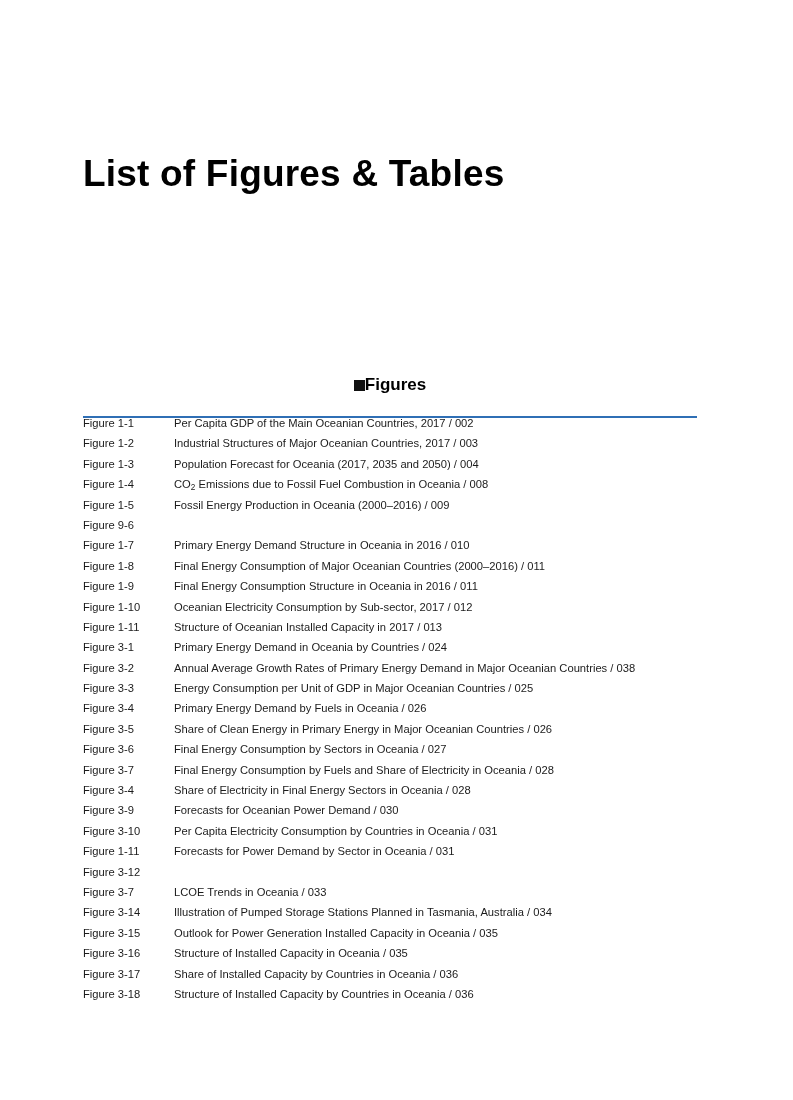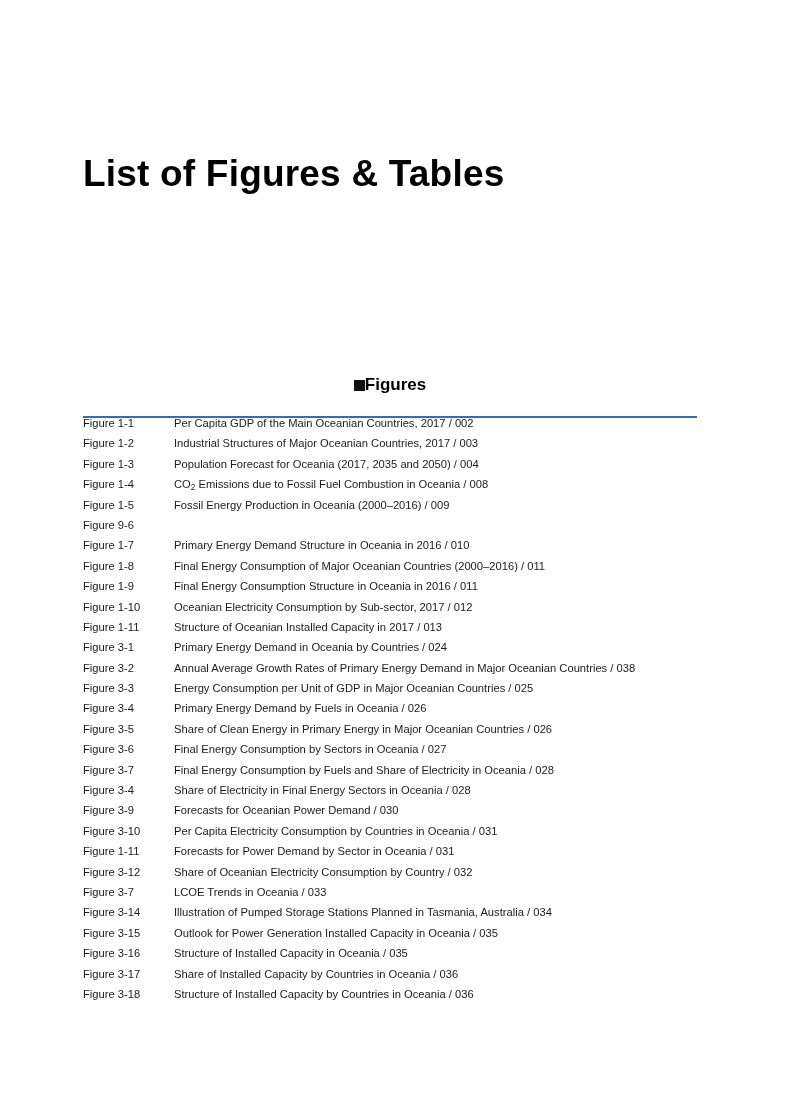--- a/index.html
+++ b/index.html
@@ -188,21 +188,20 @@
       <div class="fig-row">
         <span class="fig-label">Figure 3-10</span>
         <span class="fig-text">Per Capita Electricity Consumption by Countries in Oceania / 031</span>
       </div>
       <div class="fig-row">
         <span class="fig-label">Figure 1-11</span>
         <span class="fig-text">Forecasts for Power Demand by Sector in Oceania / 031</span>
       </div>
       <div class="fig-row">
         <span class="fig-label">Figure 3-12</span>
-        <span class="fig-text">Share of Oceanian Electricity Consumption by Country / 032</span>
       </div>
       <div class="fig-row">
         <span class="fig-label">Figure 3-7</span>
         <span class="fig-text">LCOE Trends in Oceania / 033</span>
       </div>
       <div class="fig-row">
         <span class="fig-label">Figure 3-14</span>
         <span class="fig-text">Illustration of Pumped Storage Stations Planned in Tasmania, Australia / 034</span>
       </div>
       <div class="fig-row">

